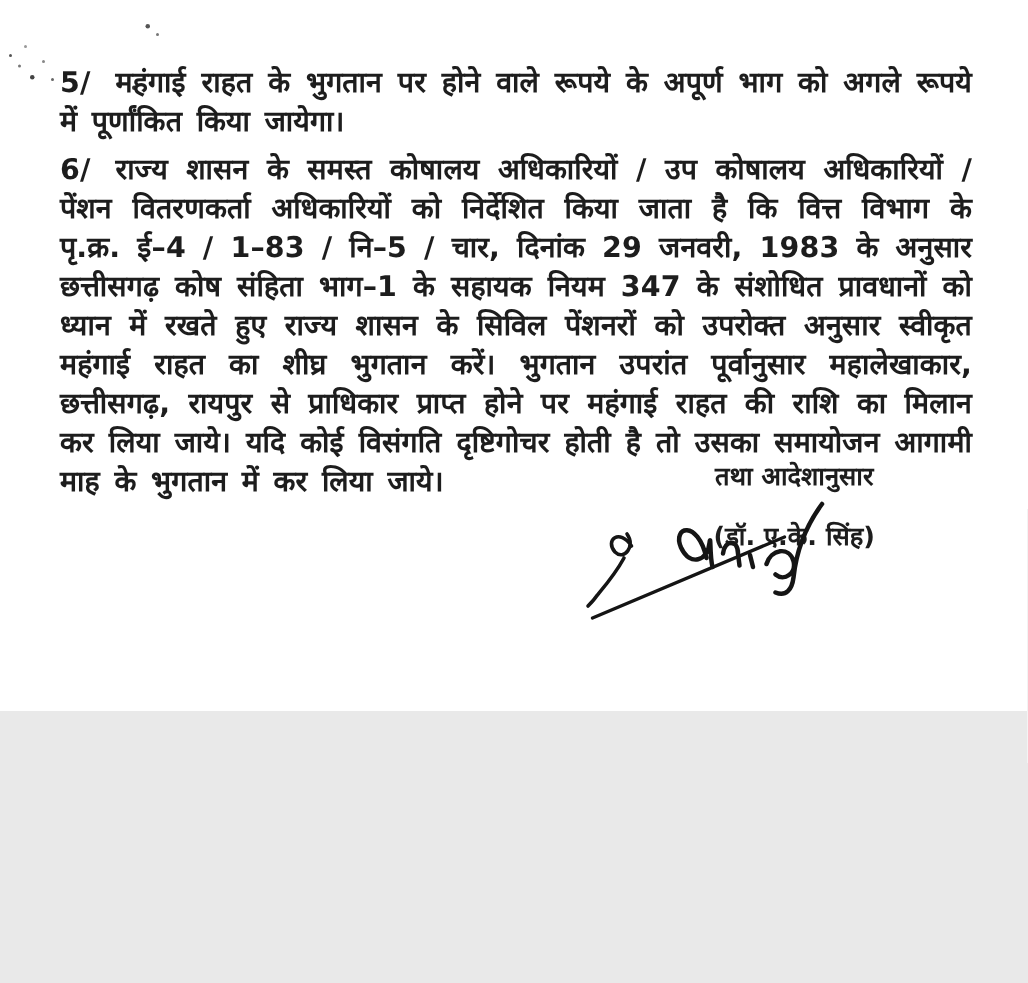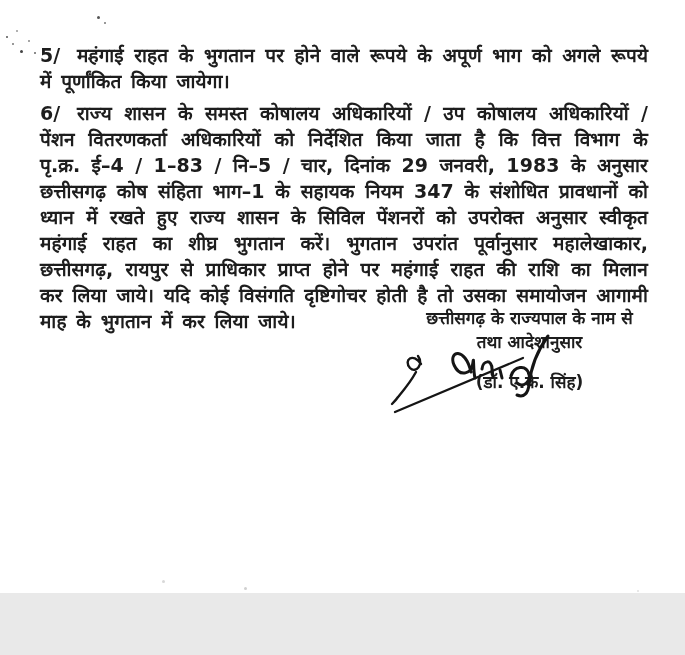--- a/index.html
+++ b/index.html
@@ -1,18 +1,18 @@
 <!DOCTYPE html>
 <html lang="hi"><head>
 <meta charset="utf-8">
 <style>
   html,body { margin:0; padding:0; background:#e9e9e9; }
   .page {
     position:relative;
-    width:685px; height:593px;
+    width:685px; height:474px;
     margin:0 auto;
     background:#ffffff;
     font-family:"DejaVu Sans", sans-serif;
     color:#1d1d1d;
     overflow:hidden;
   }
   .content {
     position:absolute;
     left:40px; top:42px; width:608px;
   }
@@ -72,21 +72,20 @@
   <div class="content">
     <p class="para">
       <span class="pnum">5/</span><span>महंगाई राहत के भुगतान पर होने वाले रूपये के अपूर्ण भाग को अगले रूपये में पूर्णांकित किया जायेगा।</span>
     </p>
     <p class="para">
       <span class="pnum">6/</span><span>राज्य शासन के समस्त कोषालय अधिकारियों / उप कोषालय अधिकारियों / पेंशन वितरणकर्ता अधिकारियों को निर्देशित किया जाता है कि वित्त विभाग के पृ.क्र. ई–4 / 1–83 / नि–5 / चार, दिनांक 29 जनवरी, 1983 के अनुसार छत्तीसगढ़ कोष संहिता भाग–1 के सहायक नियम 347 के संशोधित प्रावधानों को ध्यान में रखते हुए राज्य शासन के सिविल पेंशनरों को उपरोक्त अनुसार स्वीकृत महंगाई राहत का शीघ्र भुगतान करें। भुगतान उपरांत पूर्वानुसार महालेखाकार, छत्तीसगढ़, रायपुर से प्राधिकार प्राप्त होने पर महंगाई राहत की राशि का मिलान कर लिया जाये। यदि कोई विसंगति दृष्टिगोचर होती है तो उसका समायोजन आगामी माह के भुगतान में कर लिया जाये।</span>
     </p>
   </div>
 
   <div class="sig">
-    <div>छत्तीसगढ़ के राज्यपाल के नाम से</div>
     <div>तथा आदेशानुसार</div>
     <div class="sig-name">(डॉ. ए.के. सिंह)</div>
   </div>
 
   <svg class="sig-svg" viewBox="0 0 205 100" xmlns="http://www.w3.org/2000/svg">
     <g fill="none" stroke="#151515" stroke-linecap="round" stroke-linejoin="round">
 
       <path stroke-width="3" d="M86,44 C80,18 63,23 69,37 C75,50 87,46 88,34 C89,27 88,42 90,50 M97,41 C98,32 107,31 107,41 L108,49 M115,42 L117,50"></path>
       <path stroke-width="3" d="M163,8 C152,23 146,38 144,57 C143,65 139,70 132,67 M126,48 C129,38 141,36 144,46 C146,54 138,60 132,55"></path>
 

